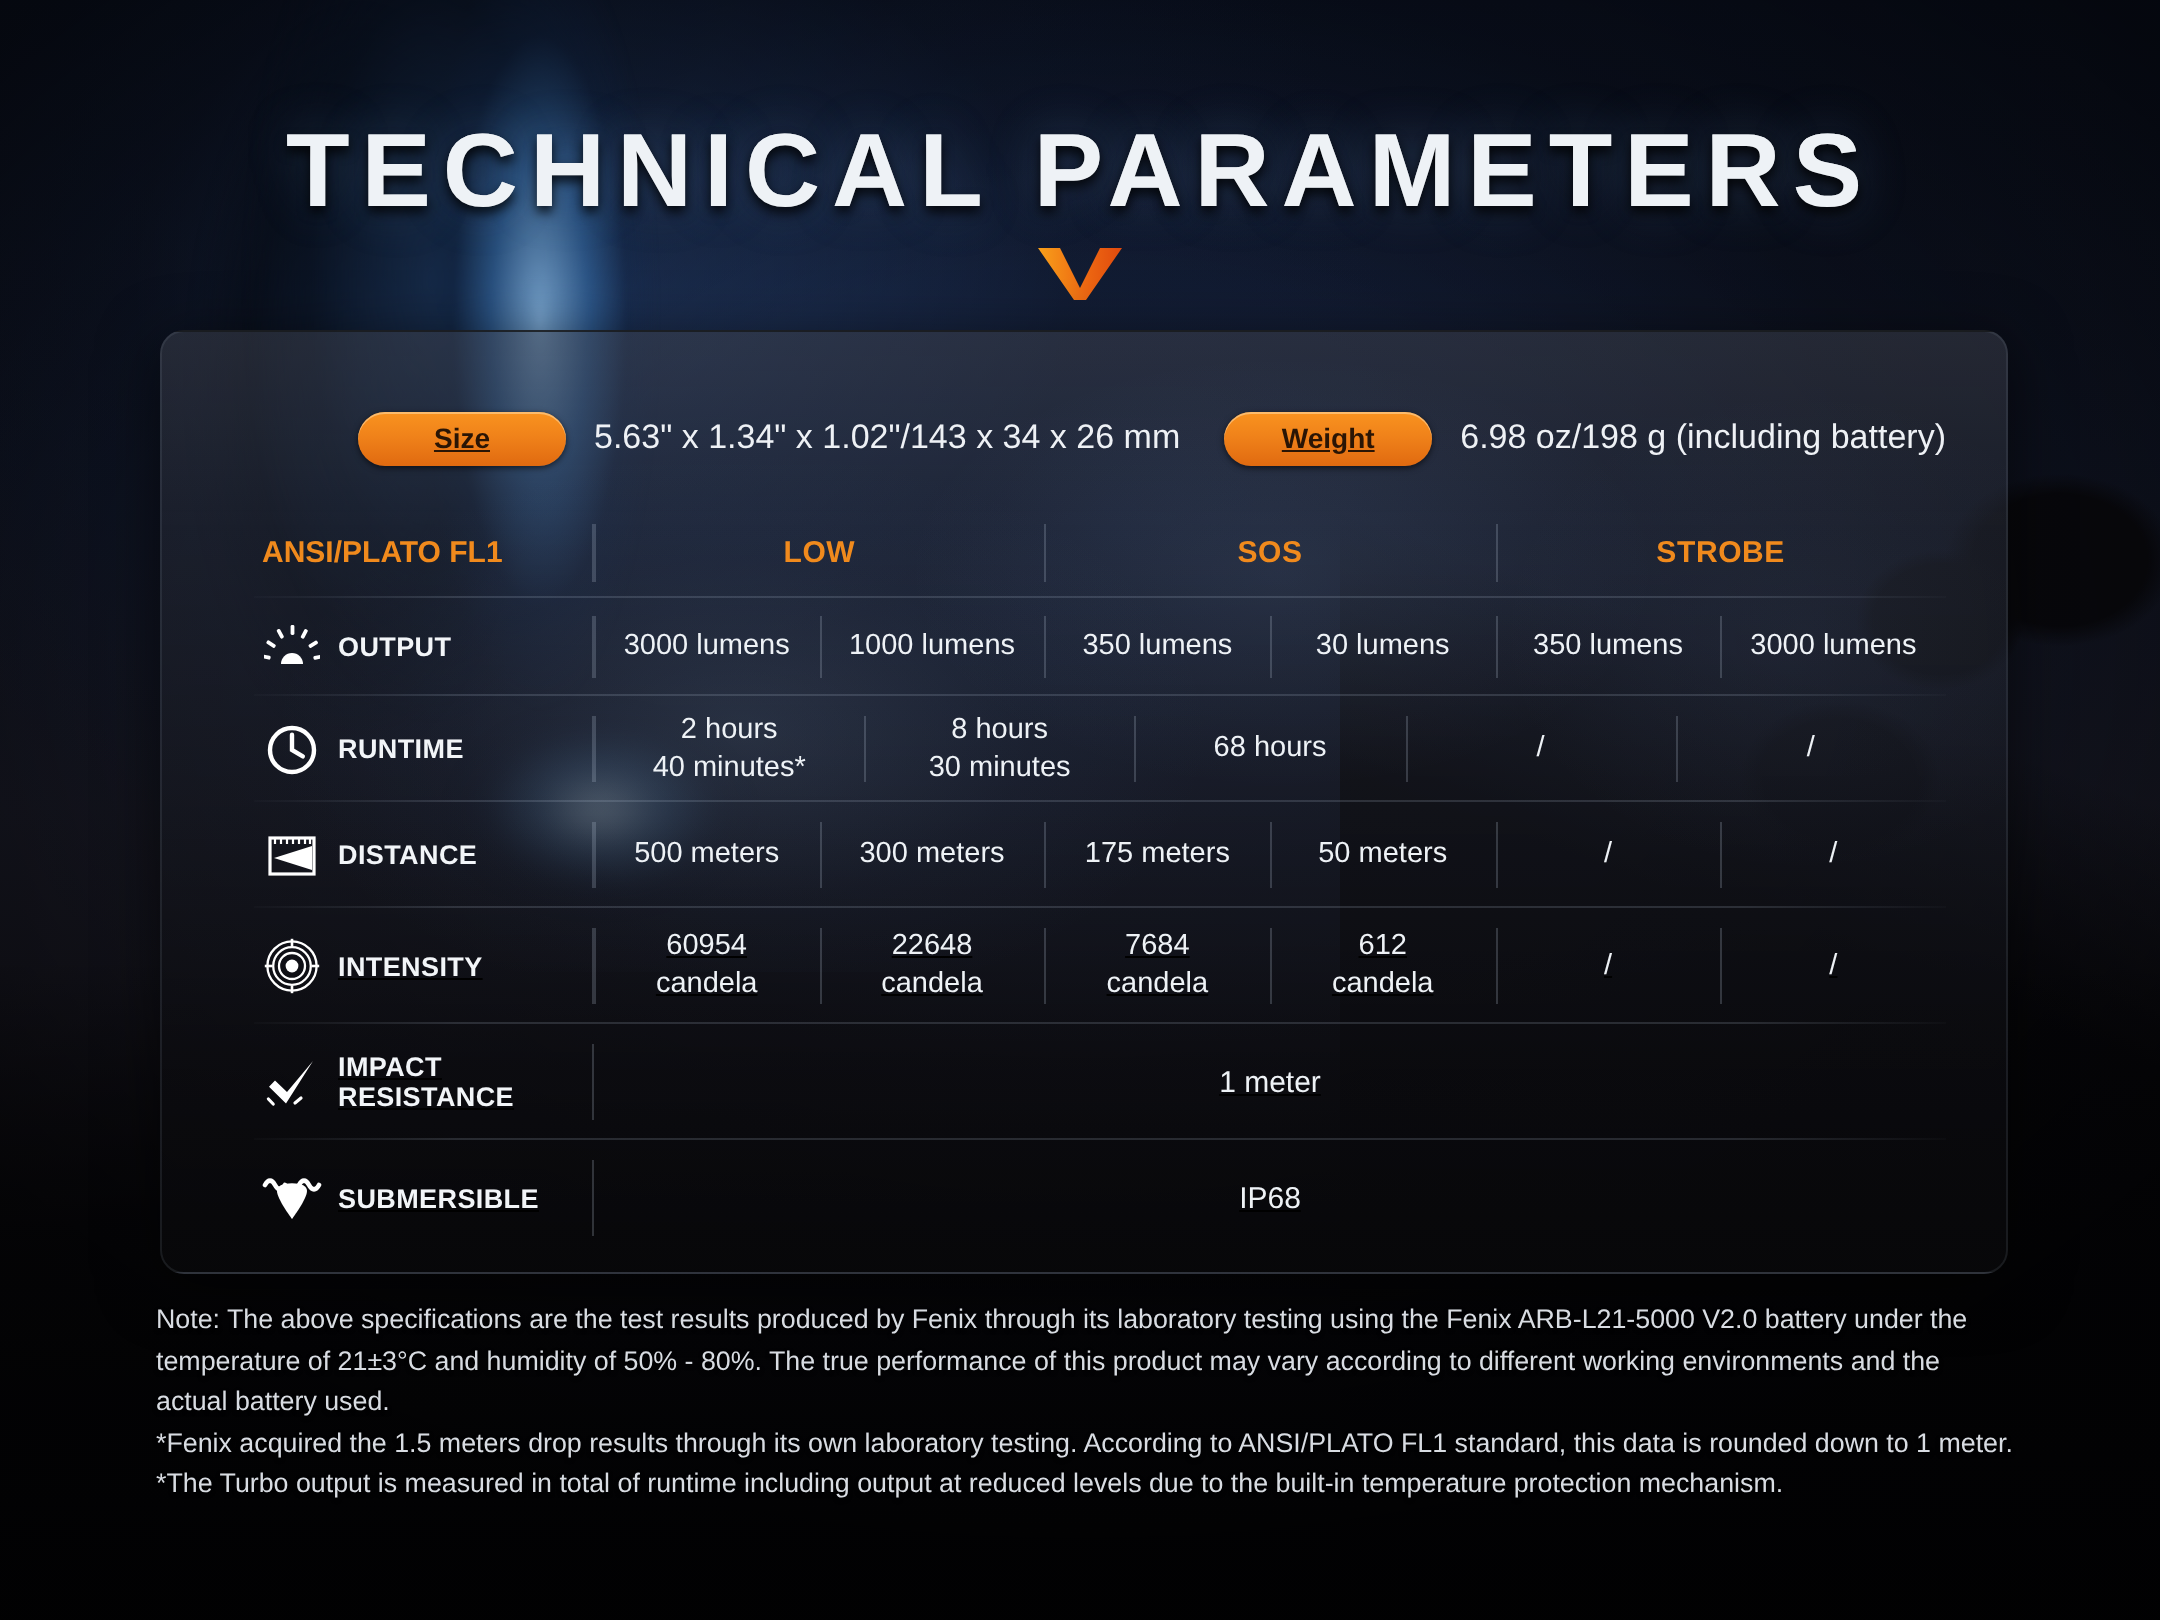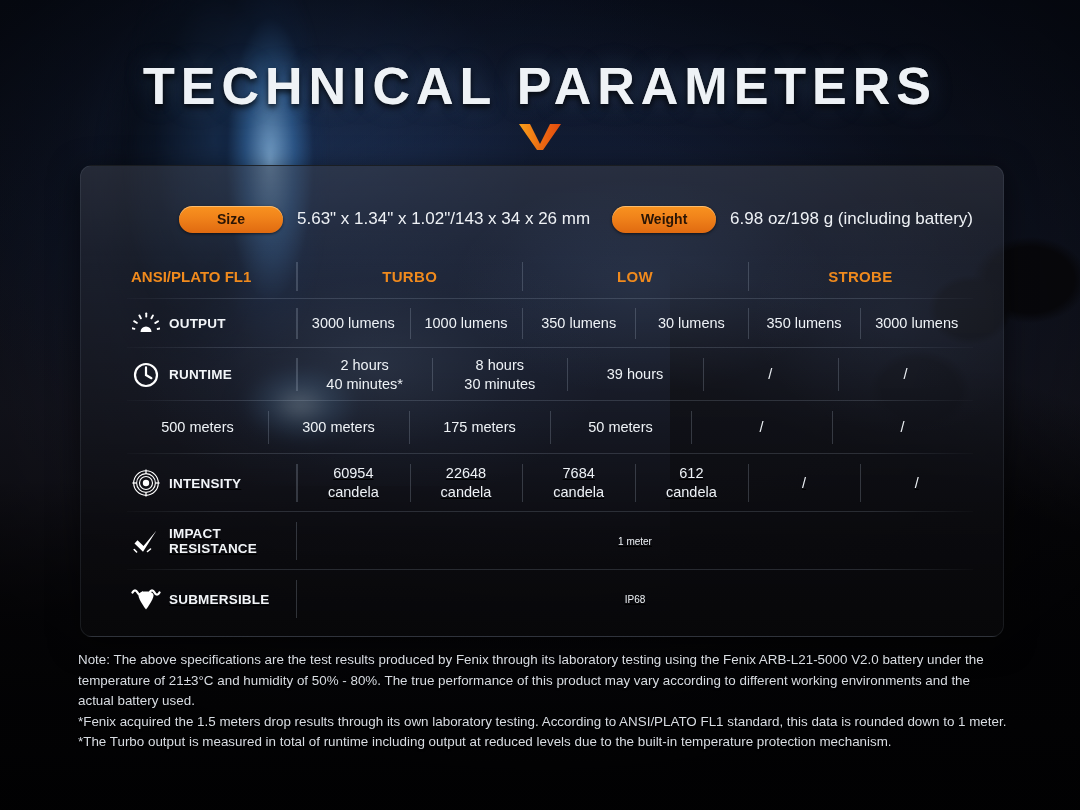--- a/index.html
+++ b/index.html
@@ -91,20 +91,21 @@
     position:absolute;left:0;right:0;top:25px;height:56px;
     display:flex;align-items:center;padding-left:98px;
   }
   .pill{
     display:inline-flex;align-items:center;justify-content:center;
     height:27px;min-width:72px;padding:0 16px;border-radius:14px;
     background:linear-gradient(180deg,#f9931f 0%,#f0821a 45%,#e06a10 100%);
     color:#2a1505;font-size:14px;font-weight:bold;
     box-shadow:0 1px 3px rgba(0,0,0,.6), inset 0 1px 0 rgba(255,220,170,.55);
     white-space:nowrap;
+    text-decoration:underline;
   }
   .sw-val{color:#eef1f5;font-size:17px;margin-left:14px;white-space:nowrap;}
   .sw-gap{width:22px;}
 
   
   .tbl{position:absolute;left:46px;right:30px;top:88px;}
   .trow{display:flex;align-items:stretch;position:relative;}
   .trow::after{
     content:"";position:absolute;left:0;right:0;bottom:0;height:1px;
     background:linear-gradient(90deg, rgba(190,205,225,.02) 0%, rgba(190,205,225,.17) 12%, rgba(190,205,225,.17) 88%, rgba(190,205,225,.02) 100%);
@@ -132,21 +133,21 @@
     flex:1 1 0;display:flex;align-items:center;justify-content:center;
     color:#eef2f6;font-size:14.5px;line-height:19px;text-align:center;position:relative;
   }
   .cell .vdiv{left:0;right:auto;}
   .cell:first-of-type .vdiv{display:none;}
   .r45{height:49px;}
   .r55{height:53px;}
   .r60{height:58px;text-decoration:underline;}
   .span-cell{
     flex:1 1 0;display:flex;align-items:center;justify-content:center;
-    color:#eef2f6;font-size:10px;position:relative;
+    color:#eef2f6;font-size:15px;position:relative;
   }
   .two-line{white-space:pre-line;}
 
   
   .notes{
     position:absolute;left:78px;top:650px;width:930px;
     color:#d8dce2;font-size:13.4px;line-height:20.5px;
     text-shadow:0 1px 2px rgba(0,0,0,.9);
   }
   .notes p{margin:0;}
@@ -193,25 +194,25 @@
 
   <div class="tbl">
 
     <div class="trow hdr">
       <div class="label-cell">
         <span>ANSI/PLATO FL1</span>
         <span class="vdiv"></span>
       </div>
       <div class="cell">
           <span class="vdiv"></span>
-          <span>TURBO</span>
-        </div>
-      <div class="cell">
-          <span class="vdiv"></span>
           <span>LOW</span>
+        </div>
+      <div class="cell">
+          <span class="vdiv"></span>
+          <span>SOS</span>
         </div>
       <div class="cell">
           <span class="vdiv"></span>
           <span>STROBE</span>
         </div>
     </div>
 
     <div class="trow r45">
       <div class="label-cell">
         <span class="ico">
@@ -267,33 +268,52 @@
         </span>
         <span class="ltxt">RUNTIME</span>
         <span class="vdiv"></span>
       </div>
       <div class="cell two-line"><span class="vdiv"></span><span style="white-space:pre-line">2 hours
 40 minutes*</span></div>
       <div class="cell two-line"><span class="vdiv"></span><span style="white-space:pre-line">8 hours
 30 minutes</span></div>
       <div class="cell">
           <span class="vdiv"></span>
-          <span>39 hours</span>
+          <span>68 hours</span>
         </div>
       <div class="cell">
           <span class="vdiv"></span>
           <span>/</span>
         </div>
       <div class="cell">
           <span class="vdiv"></span>
           <span>/</span>
         </div>
     </div>
 
     <div class="trow r55">
+      <div class="label-cell">
+        <span class="ico">
+          <svg width="26" height="26" viewBox="0 0 26 26" aria-hidden="true">
+            <rect x="2" y="4" width="22" height="18" fill="none" stroke="#ffffff" stroke-width="1.6"></rect>
+            <g stroke="#ffffff" stroke-width="1.1">
+              <path d="M4.5 4 L4.5 7"></path>
+                <path d="M7.5 4 L7.5 7"></path>
+                <path d="M10.5 4 L10.5 7"></path>
+              <path d="M13.5 4 L13.5 7"></path>
+                <path d="M16.5 4 L16.5 7"></path>
+                <path d="M19.5 4 L19.5 7"></path>
+              <path d="M22 4 L22 7"></path>
+            </g>
+            <path d="M23 8 L4 14 L23 20 Z" fill="#ffffff"></path>
+          </svg>
+        </span>
+        <span class="ltxt">DISTANCE</span>
+        <span class="vdiv"></span>
+      </div>
       <div class="cell">
           <span class="vdiv"></span>
           <span>500 meters</span>
         </div>
       <div class="cell">
           <span class="vdiv"></span>
           <span>300 meters</span>
         </div>
       <div class="cell">
           <span class="vdiv"></span>

